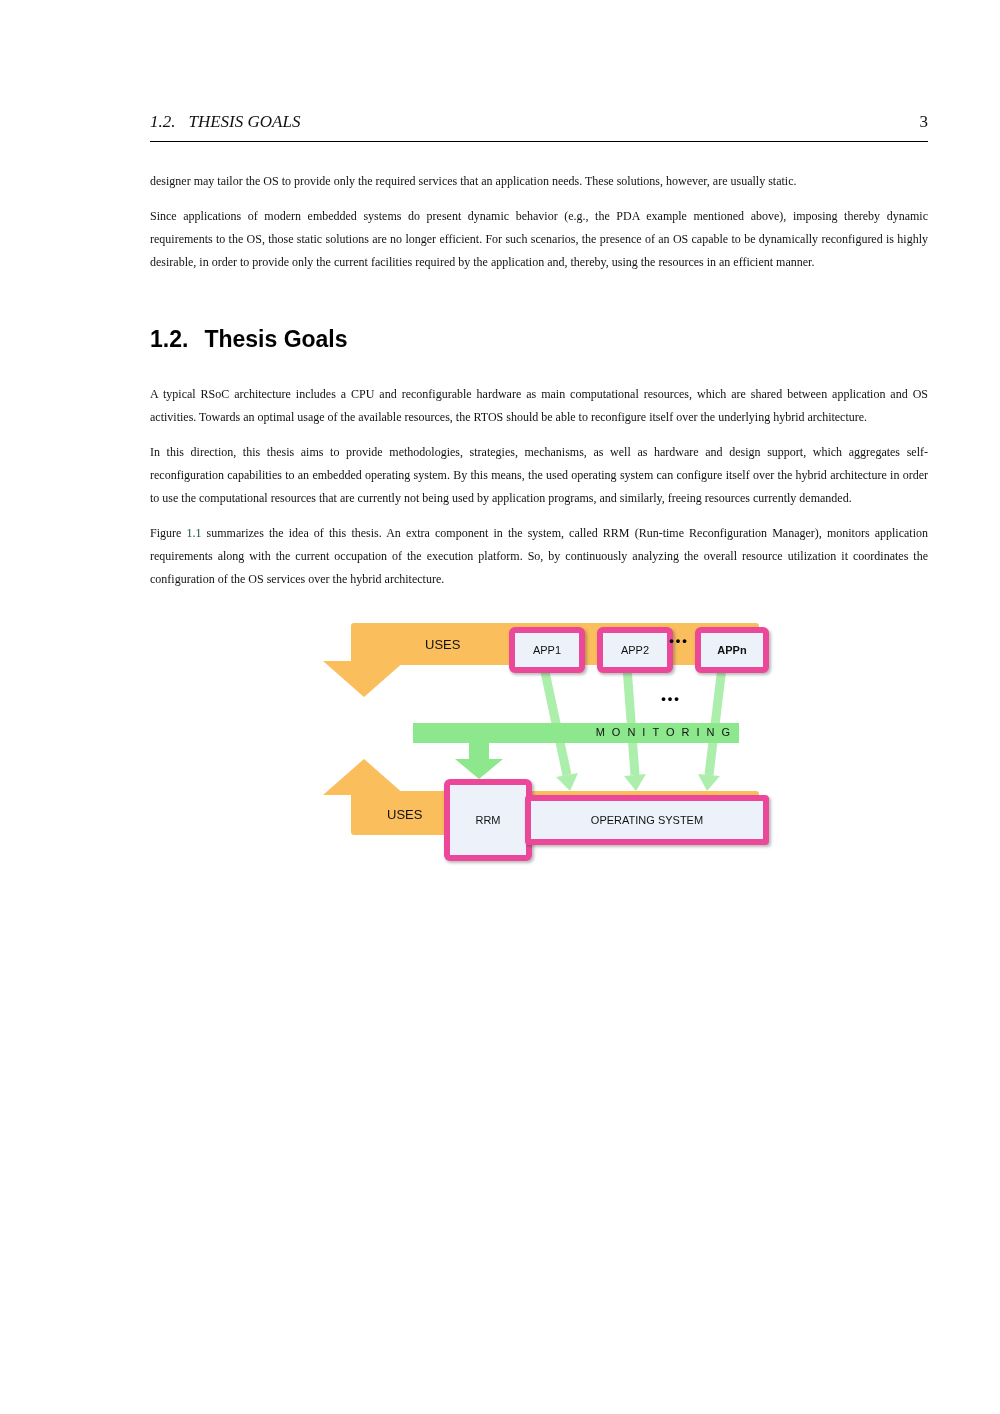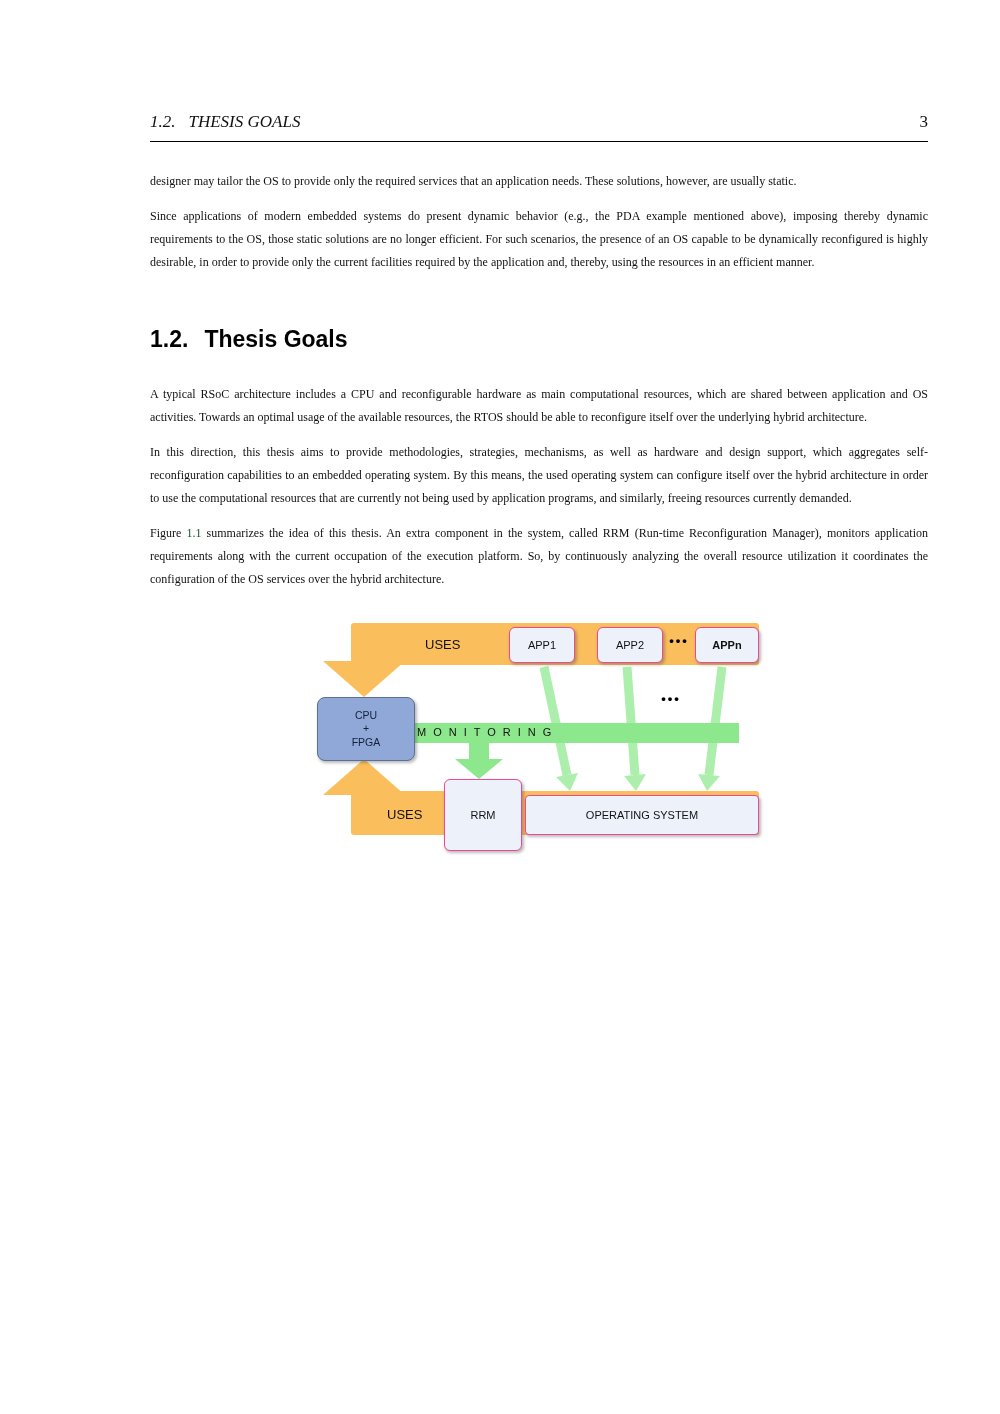--- a/index.html
+++ b/index.html
@@ -53,21 +53,21 @@
   .diagram svg { position:absolute; left:0; top:0; }
 
   .orange-fill { fill:#fbbe5c; }
   .green-fill  { fill:#8de88d; }
   .green-soft  { opacity:0.72; }
 
   .box {
     position:absolute;
     display:flex; align-items:center; justify-content:center;
     background:#edf2fa;
-    border:1px solid #ec4899;
+    border:6px solid #ec4899;
     border-radius:6px;
     box-shadow:1.5px 2px 3px rgba(60,60,60,.35);
     font-size:11px; color:#111; text-align:center;
   }
   .app1 { left:192px; top:10px; width:64px; height:34px; }
   .app2 { left:280px; top:10px; width:64px; height:34px; }
   .appn { left:378px; top:10px; width:62px; height:34px;font-weight:bold; }
 
   .cpu {
     left:0; top:80px; width:96px; height:62px;
@@ -75,21 +75,21 @@
     flex-direction:column; line-height:1.3; font-size:10.5px; color:#14203a;
   }
   .rrm { left:127px; top:162px; width:76px; height:70px; }
   .os  { left:208px; top:178px; width:232px; height:38px; border-radius:4px; }
 
   .lbl { position:absolute; font-size:13px; color:#111; }
   .uses-top    { left:108px; top:20px; }
   .uses-bottom { left:70px;  top:190px; }
   .monitoring  {
     left:100px; top:109px; width:320px;
-    text-align:left; letter-spacing:7px; font-size:11px;
+    text-align:right; letter-spacing:7px; font-size:11px;
   }
   .dots { position:absolute; font-size:13px; letter-spacing:2px; color:#000; font-weight:bold; }
   .dots-top { left:346px; top:16px; width:32px; text-align:center; }
   .dots-mid { left:338px; top:74px; width:32px; text-align:center; }
 
   figcaption.fig-caption {
     text-align:center;
     font-size:17px;
     margin-top:22px;
     font-family:"Liberation Serif", serif;
@@ -148,25 +148,20 @@
         <span class="lbl uses-top">USES</span>
         <span class="lbl uses-bottom">USES</span>
         <span class="lbl monitoring">MONITORING</span>
 
         <div class="box app1">APP1</div>
         <div class="box app2">APP2</div>
         <span class="dots dots-top">•••</span>
         <div class="box appn">APPn</div>
         <span class="dots dots-mid">•••</span>
 
-        <div class="box cpu">
-          <span>CPU</span>
-          <span>+</span>
-          <span>FPGA</span>
-        </div>
 
         <div class="box rrm">RRM</div>
         <div class="box os">OPERATING SYSTEM</div>
       </div>
 
     </figure>
   </main>
 
 </div>
 

